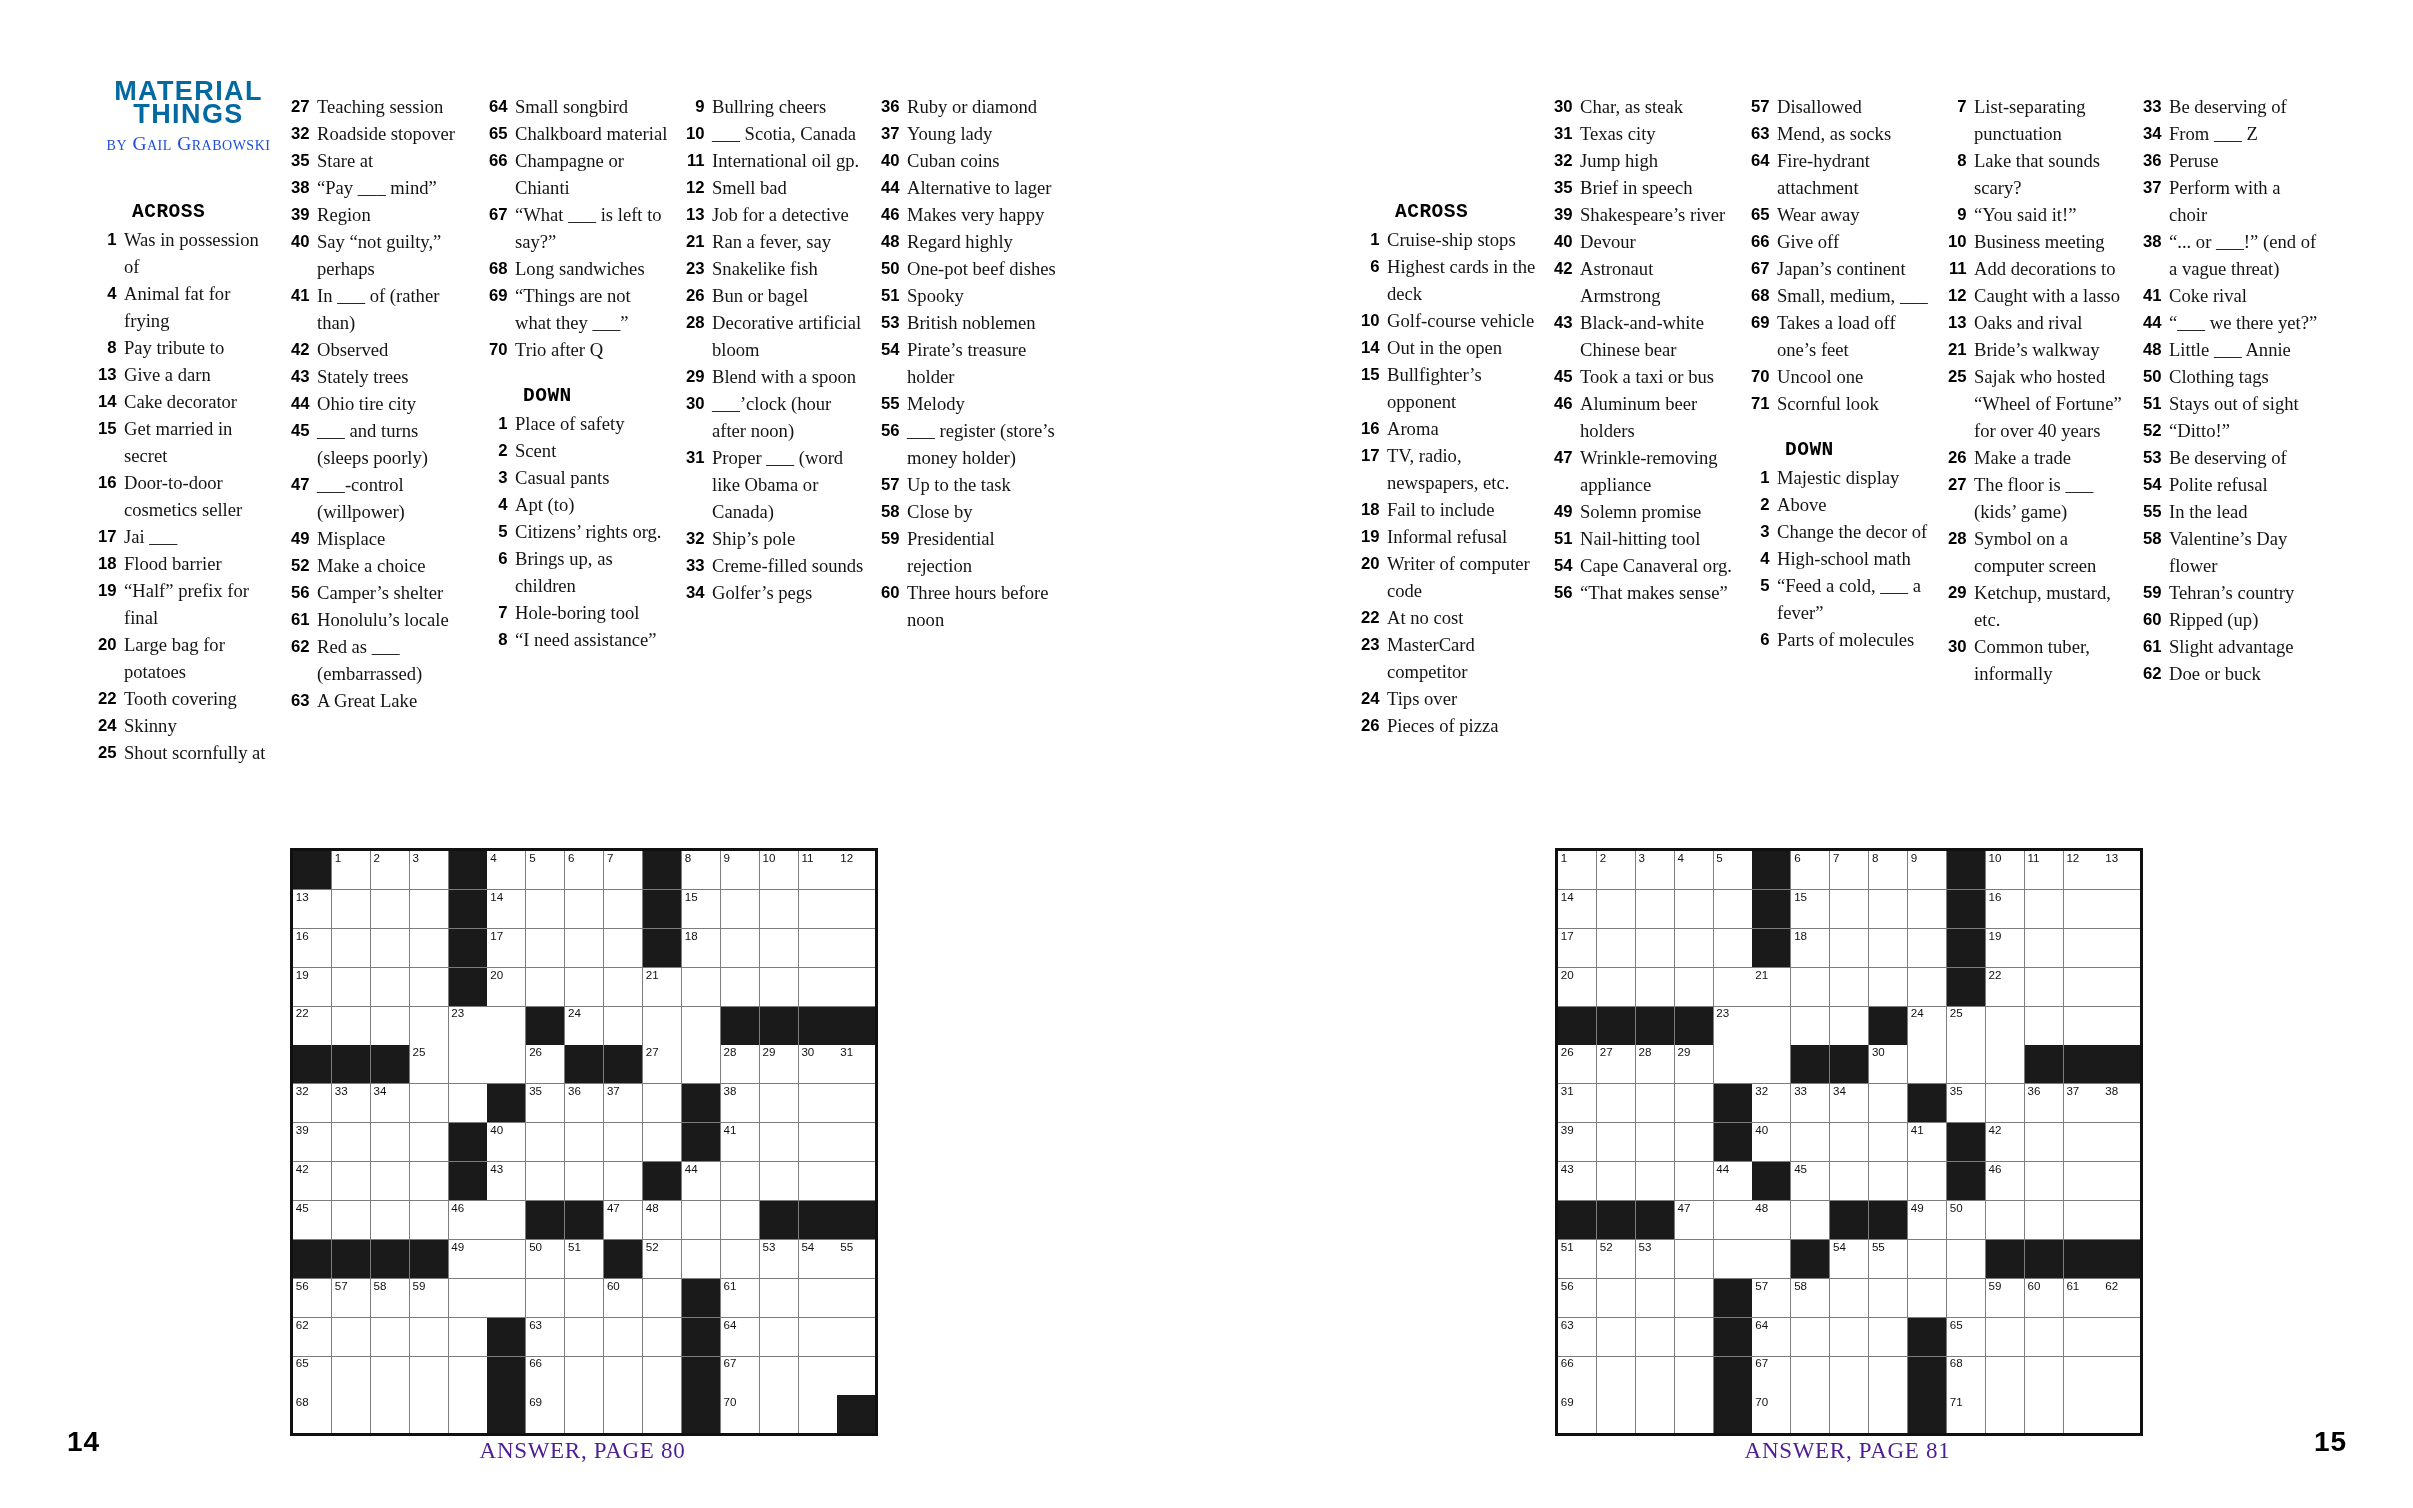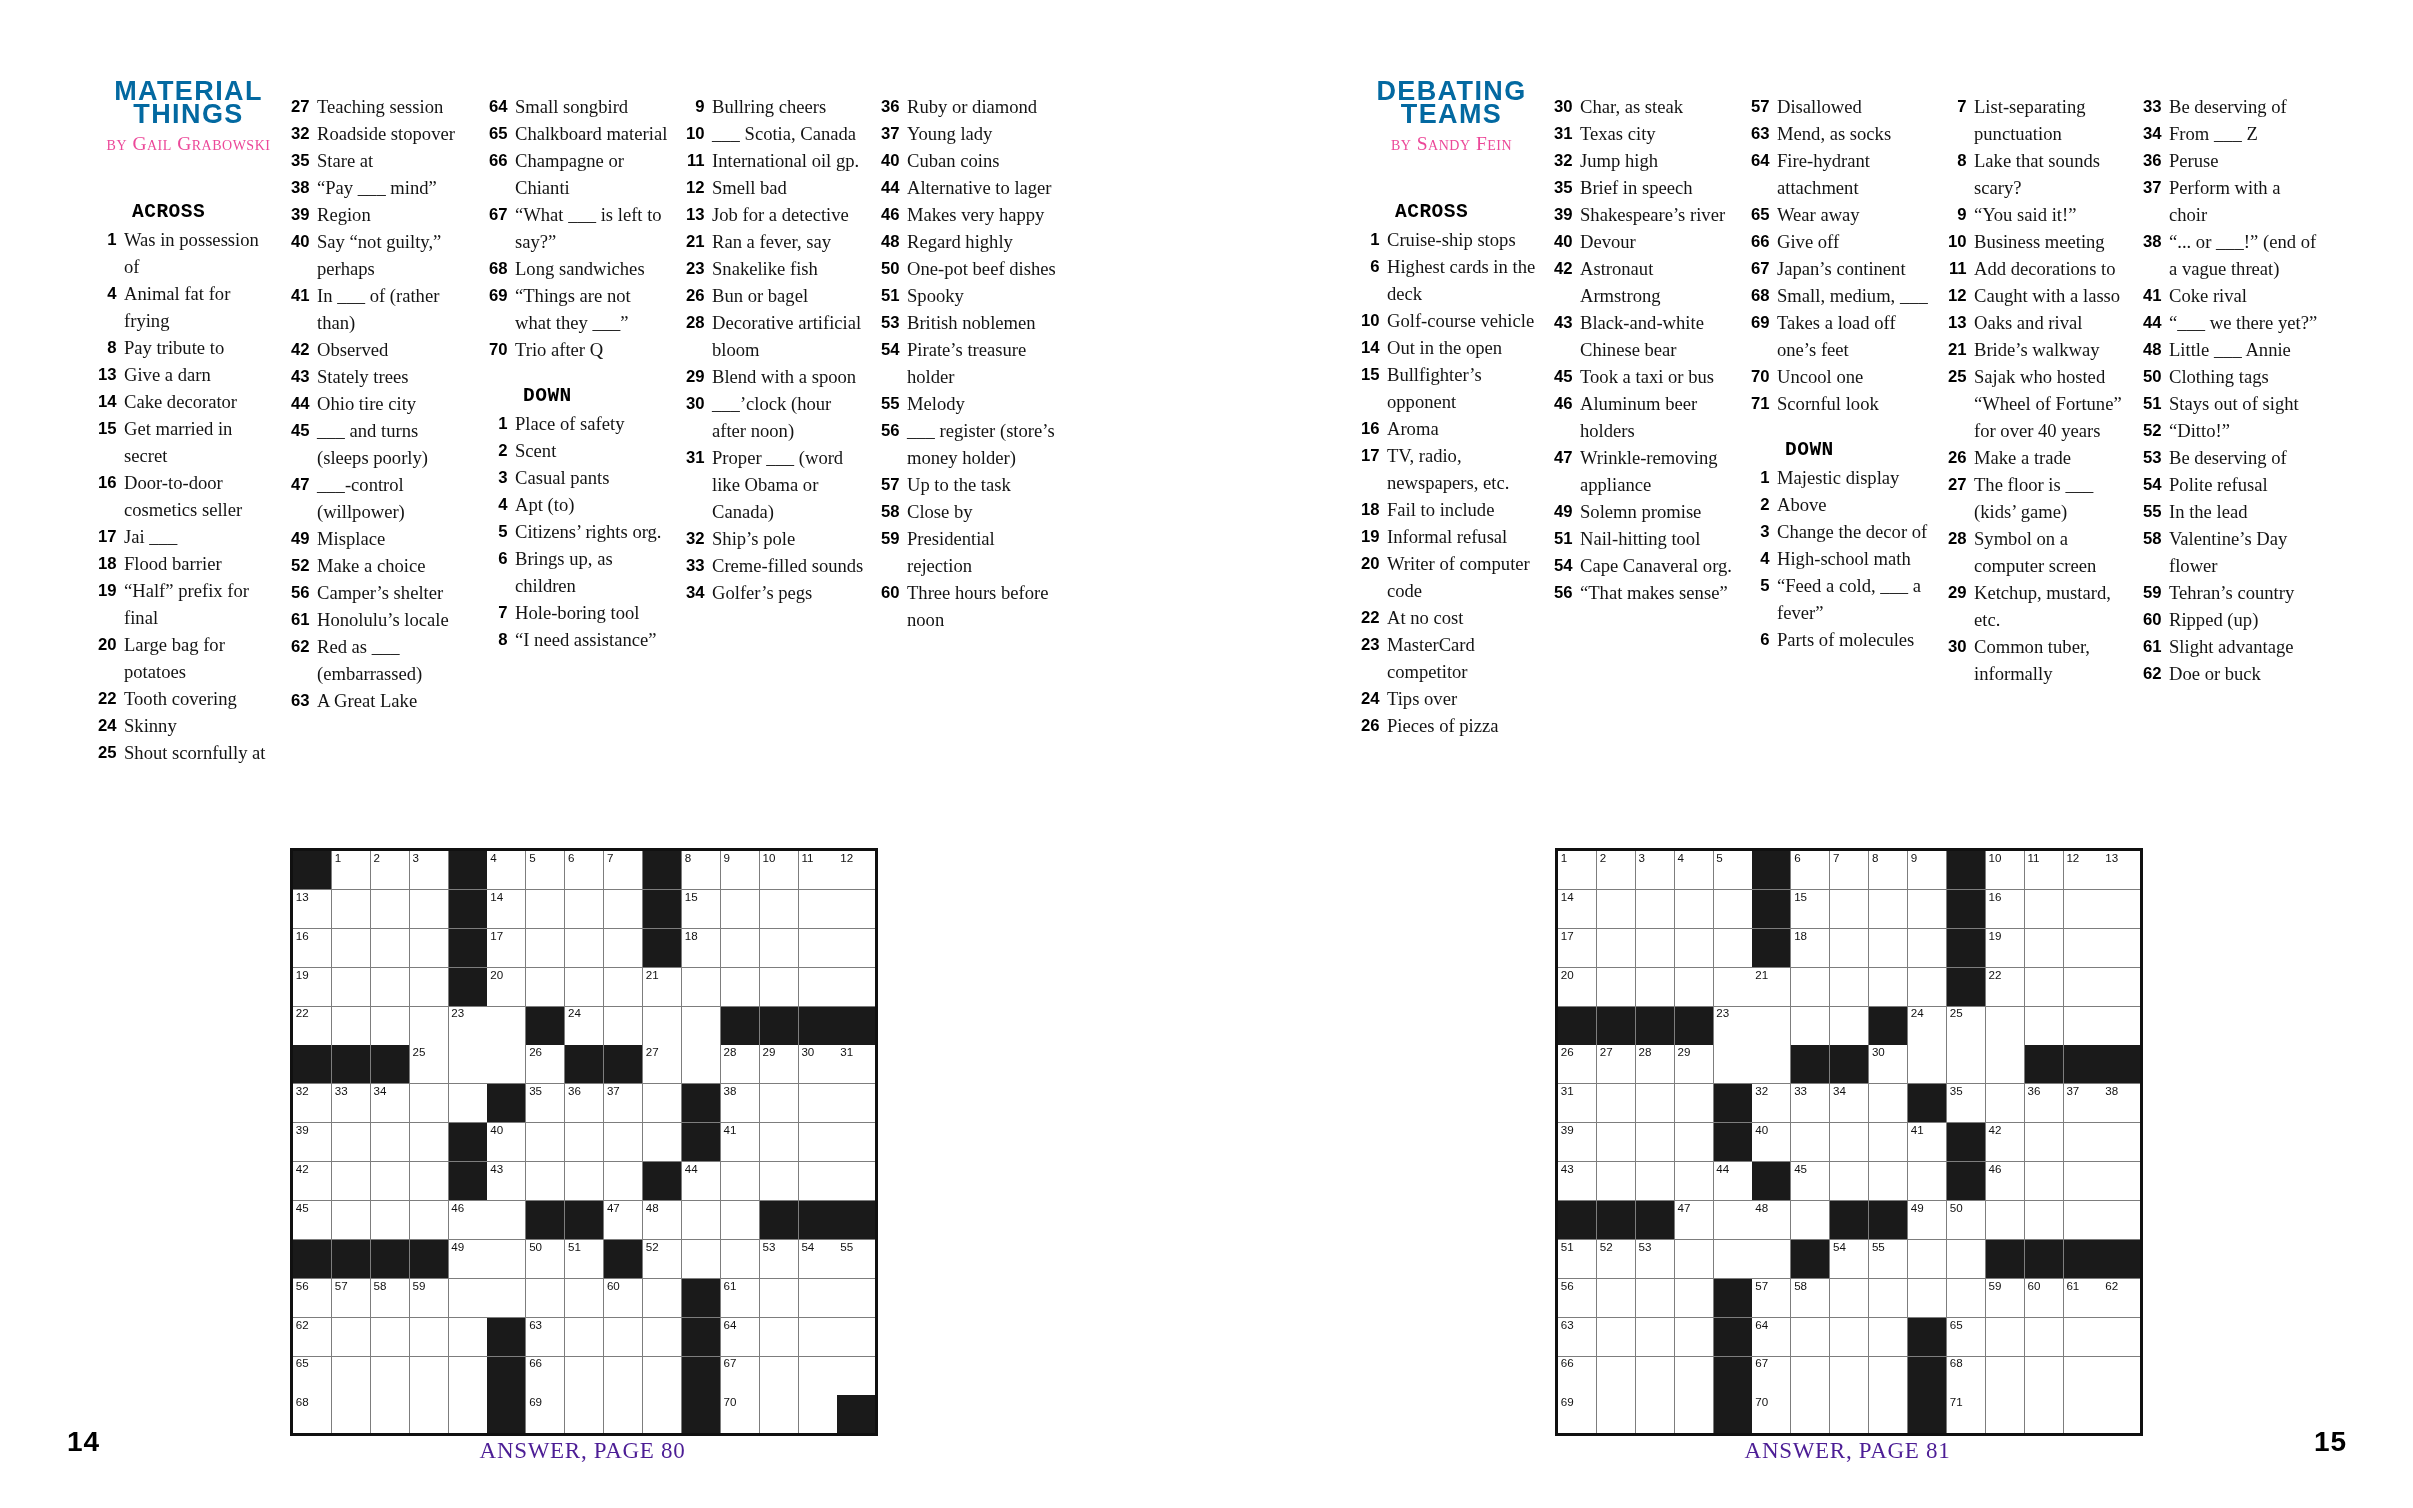--- a/index.html
+++ b/index.html
@@ -1,21 +1,21 @@
 <!DOCTYPE html>
 <html style="font-size:15px"><head>
 <meta charset="utf-8">
 <style>
   html,body{margin:0;padding:0;background:#e8e8e8;}
   .spread{position:relative;width:2413px;height:1508px;background:#ffffff;overflow:hidden;color:#161616;}
   .page{position:absolute;inset:0;}
 
   .title-block{position:absolute;text-align:center;}
   .ptitle{font-family:"Liberation Sans",sans-serif;font-weight:700;font-size:27px;line-height:23px;letter-spacing:1.4px;color:#0369a1;}
-  .byline{font-family:"Liberation Serif",serif;font-variant:small-caps;font-size:19.5px;letter-spacing:0.5px;margin-top:7.4px;color:#ec4899;}
+  .byline{font-family:"Liberation Serif",serif;font-variant:small-caps;font-size:19.5px;letter-spacing:0.5px;margin-top:7.4px;color:#1d4ed8;}
 
   .col{position:absolute;width:199px;}
   .clue{display:flex;}
   .cn{flex:0 0 35px;text-align:right;padding-right:7.4px;box-sizing:border-box;
       font-family:"Liberation Sans",sans-serif;font-weight:700;font-size:16.7px;line-height:27px;color:#000;}
   .ct{font-family:"Liberation Serif",serif;font-size:18.6px;line-height:27px;width:154px;color:#141414;}
   .clue-header{font-family:Liberation Mono, monospace;font-weight:700;font-size:19.5px;line-height:27px;
       letter-spacing:0.5px;padding-left:43px;color:#000;}
   .clue-header.gap{margin-top:19.5px;}
 
@@ -730,24 +730,20 @@
           <div class="cell"></div>
           <div class="cell"></div>
           <div class="cell black"></div>
         </div>
     </div>
     <div class="answer-note" style="left:290px;top:1438px;width:585px;">ANSWER, PAGE 80</div>
     <div class="page-number" style="left:67px;top:1426px;">14</div>
   </section>
 
   <section class="page">
-    <header class="title-block" style="left:1352px;top:80px;width:199px;">
-      <div class="ptitle"><span>DEBATING</span><br><span>TEAMS</span></div>
-      <div class="byline">by Sandy Fein</div>
-    </header>
     <div class="col" style="left:1352px;top:199px;">
         <div class="clue-header">ACROSS</div>
         <div class="clue">
           <span class="cn">1</span>
           <span class="ct">Cruise-ship stops</span>
         </div>
         <div class="clue">
           <span class="cn">6</span>
           <span class="ct">Highest cards in the deck</span>
         </div>

